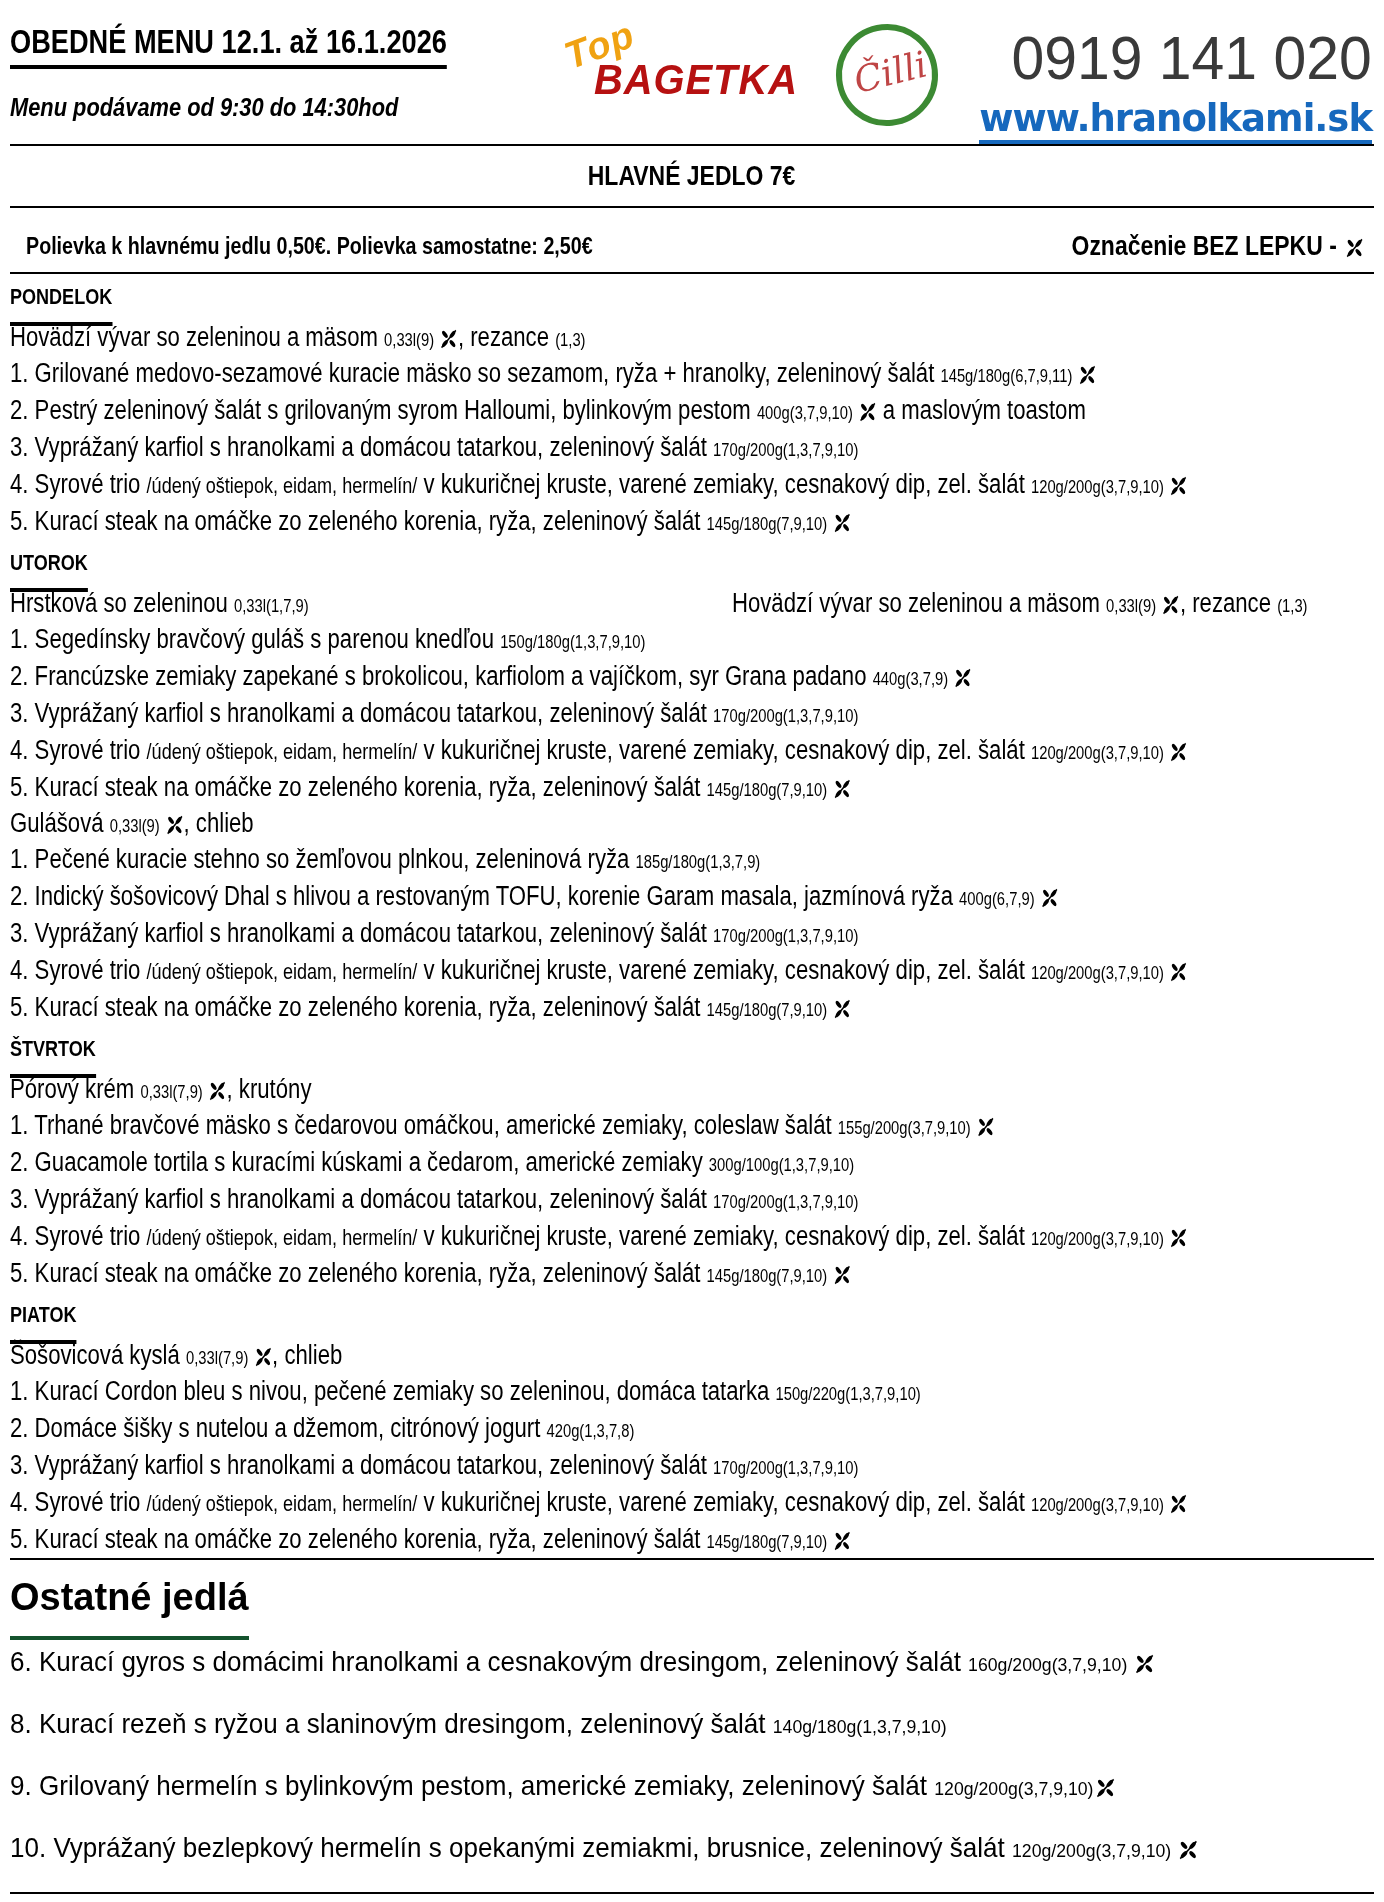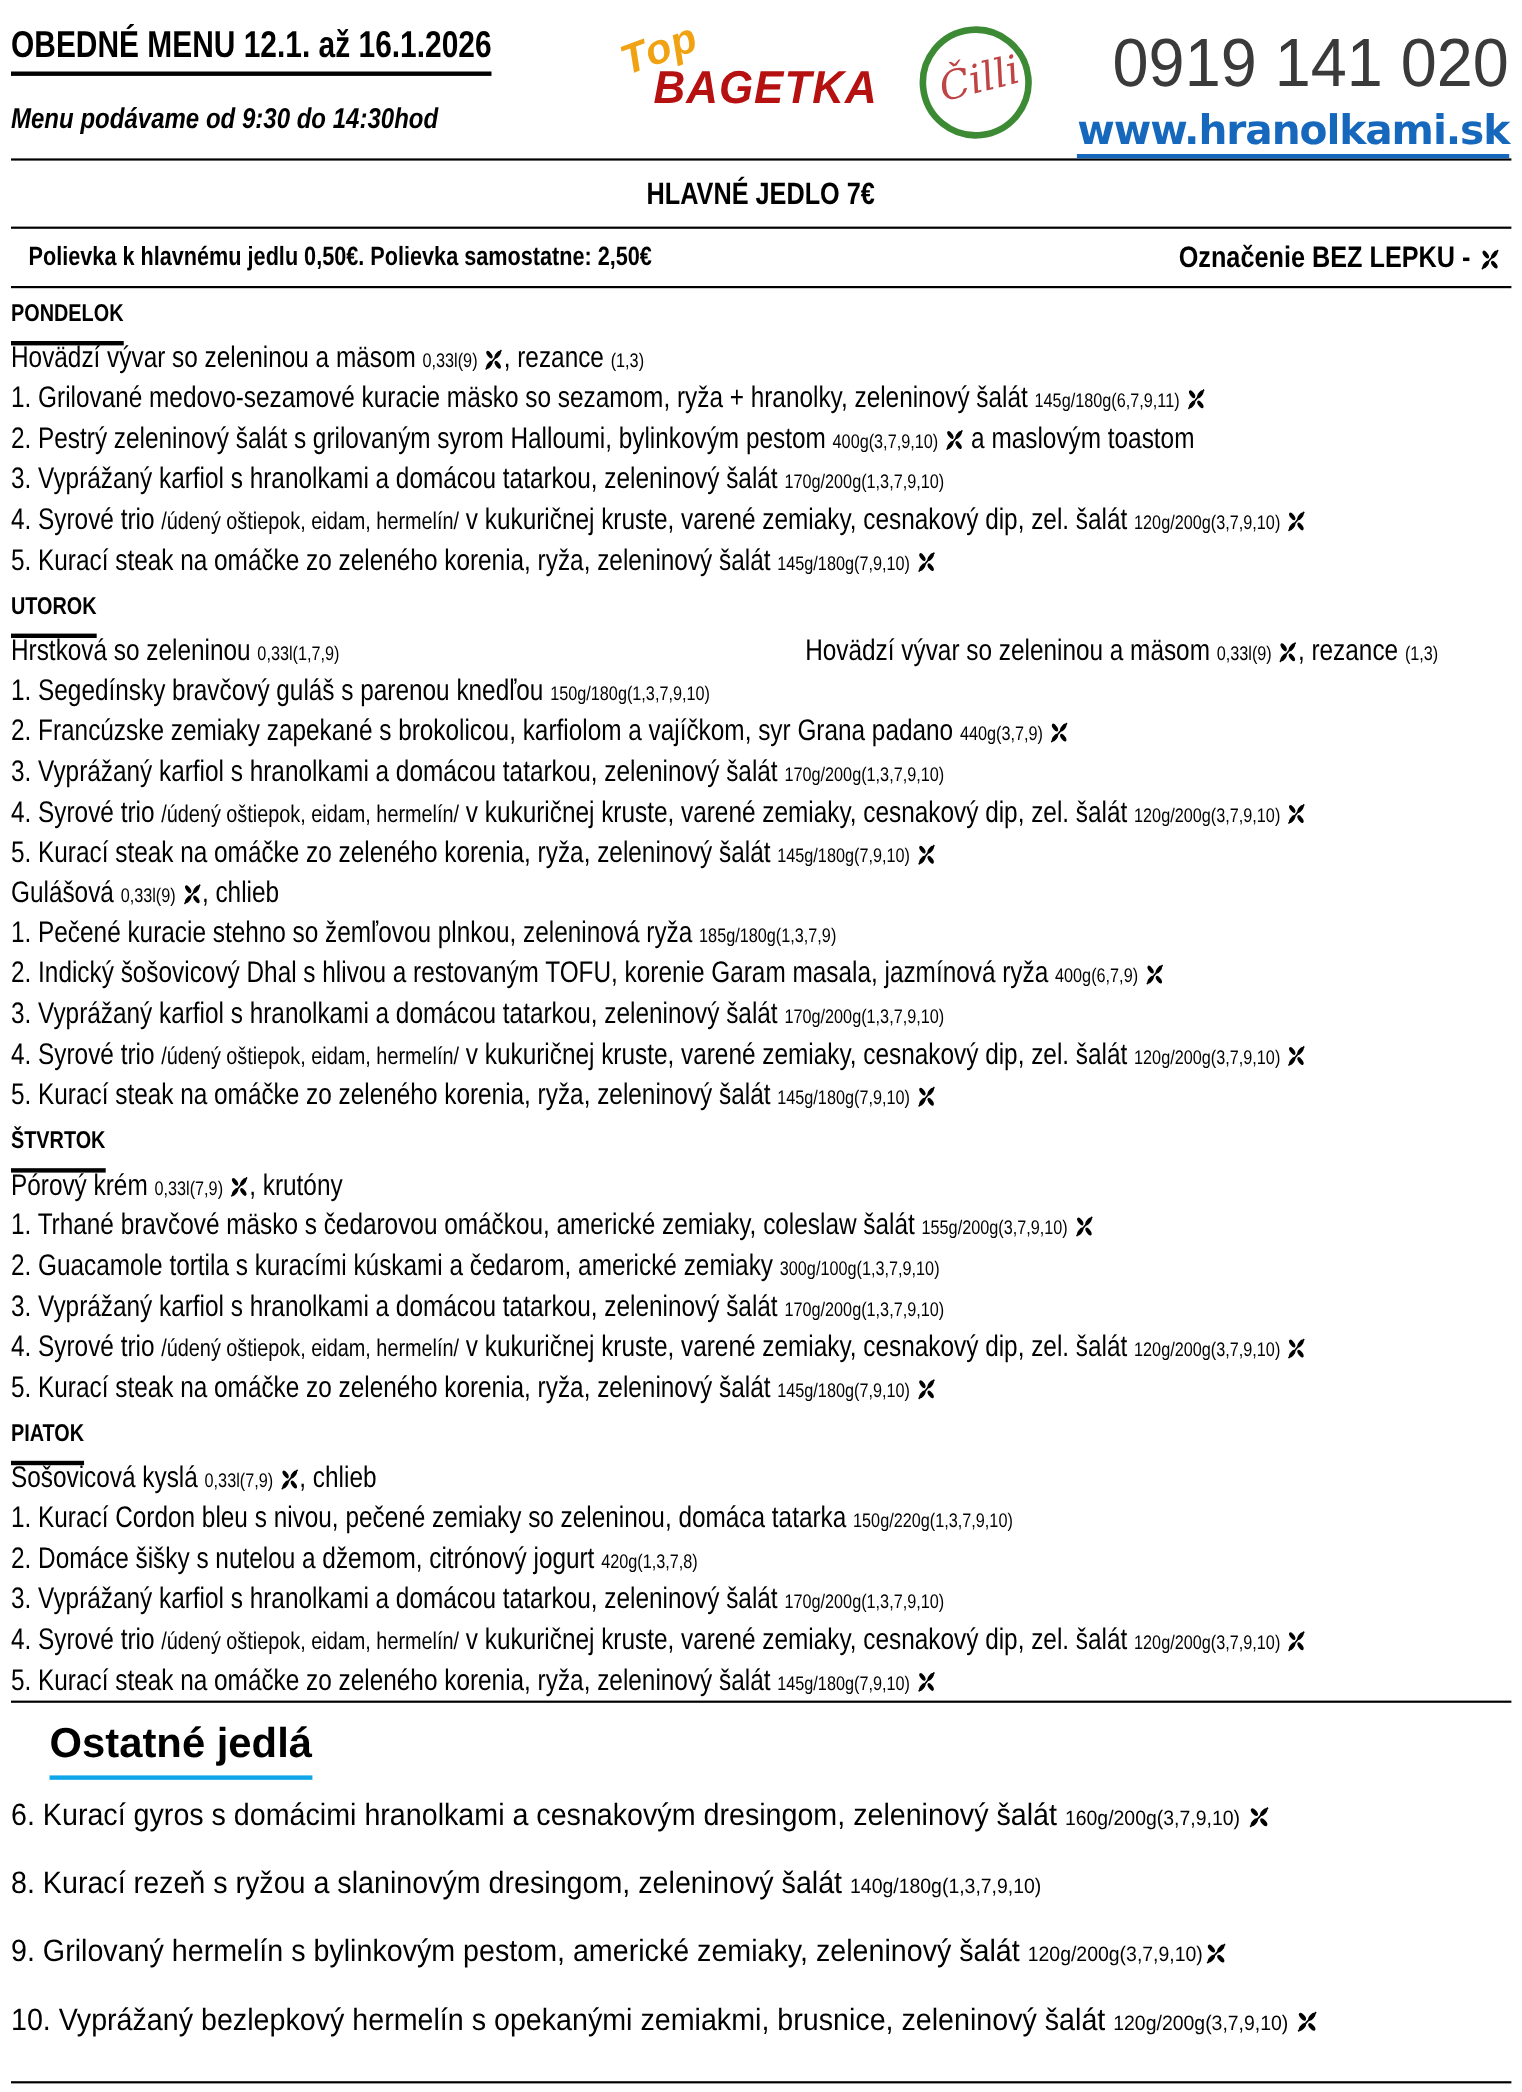--- a/index.html
+++ b/index.html
@@ -32,39 +32,39 @@
         transform:scaleX(0.95);transform-origin:100% 50%;}
   .website{display:inline-block;margin-top:4px;font-size:37px;font-weight:bold;
         font-family:"DejaVu Sans",sans-serif;letter-spacing:-1px;
         border-bottom:4px solid;padding-bottom:0px;}
 
   
   .rule{border:none;border-top:2px solid #000;margin:0;}
   .main-title-row{height:60px;line-height:60px;text-align:center;font-size:28px;font-weight:bold;}
   .cond-c{display:inline-block;transform:scaleX(0.82);transform-origin:50% 50%;white-space:nowrap;}
   .notes{display:flex;justify-content:space-between;align-items:center;height:52px;
-        font-size:24px;font-weight:bold;padding:0 10px 0 16px;}
+        font-size:24px;font-weight:bold;padding:0 10px 0 16px;margin-top:12px;}
   .cond{display:inline-block;transform:scaleX(0.82);transform-origin:0 50%;white-space:nowrap;}
   .cond-r{display:inline-block;transform:scaleX(0.85);transform-origin:100% 50%;white-space:nowrap;}
 
   
   .day-section{margin-top:0;}
   .day-heading{height:46px;line-height:46px;font-size:22px;font-weight:bold;}
   .day-heading .u{border-bottom:4px solid #000;padding-bottom:2px;}
   .soup-row{height:35px;line-height:35px;white-space:nowrap;}
   .soup-cell{display:inline-block;vertical-align:top;}
   .soup-cell.wide{width:722px;}
   .day-item{height:37px;line-height:37px;white-space:nowrap;}
   .nm{font-size:27px;}
   .md{font-size:22px;}
   .sm{font-size:18px;}
 
   
   .other-heading{margin-top:12px;height:56px;line-height:50px;font-size:38px;font-weight:bold;}
-  .other-heading .u{border-bottom:4px solid #0ea5e9;padding-bottom:8px;margin-left:35px;}
+  .other-heading .u{border-bottom:4px solid #14532d;padding-bottom:18px;}
   .other-item{height:42px;line-height:28px;white-space:nowrap;margin-top:20px;}
   .cond2{display:inline-block;transform:scaleX(0.93);transform-origin:0 50%;white-space:nowrap;}
   .o-nm{font-size:28px;}
   .o-sm{font-size:19px;}
 
   .gf{display:inline-block;vertical-align:-4px;margin-left:2px;}
   .gf svg{display:block;}
   .bottom-rule{position:absolute;left:10px;right:10px;bottom:8px;}
 </style>
 </head>

